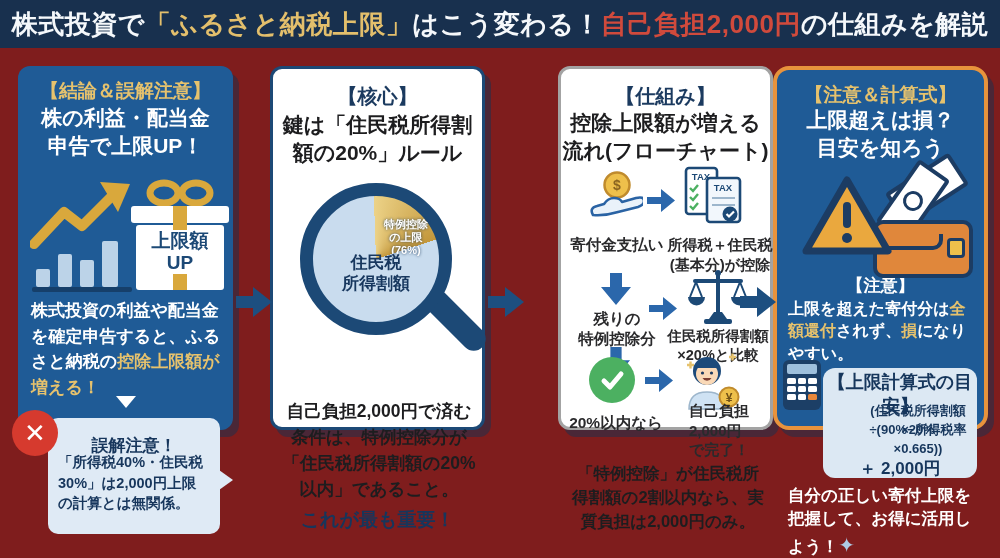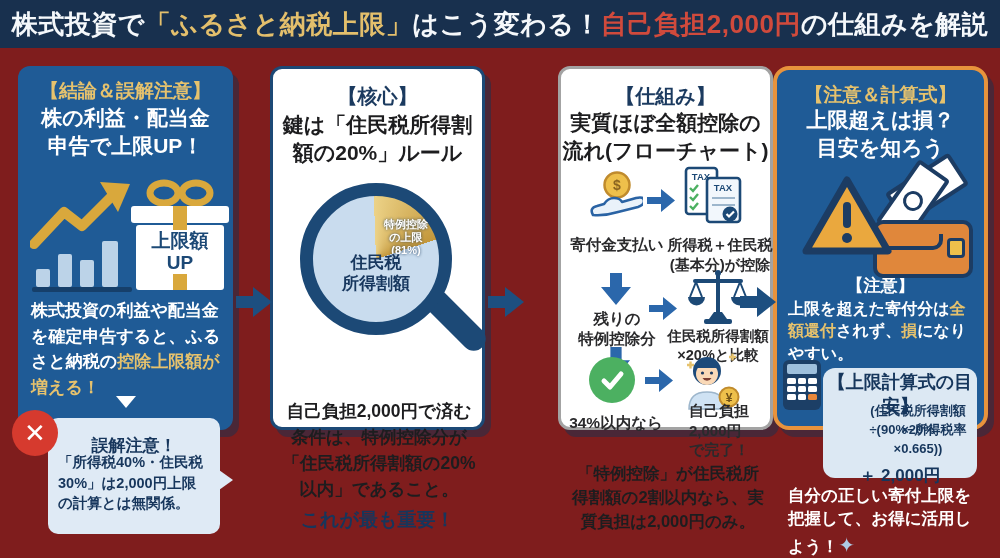--- a/index.html
+++ b/index.html
@@ -75,21 +75,21 @@
   .b1{left:112px;top:100px;transform:rotate(-33deg);}
   .b2{left:98px;top:112px;transform:rotate(-55deg);}
   .calc{left:6px;top:290px;width:38px;height:50px;background:#1c3f66;border-radius:6px;z-index:2;}
   .calc-screen{position:absolute;left:4px;right:4px;top:4px;height:10px;background:#9fc0dc;border-radius:2px;}
   .calc-keys{position:absolute;left:4px;top:18px;width:30px;display:grid;grid-template-columns:repeat(3,1fr);gap:2px;}
   .key{height:6px;background:#fff;border-radius:1.5px;}
   .key.orange{background:#e8873a;}
   .formula-box{left:46px;top:298px;width:154px;height:110px;background:#dce8f3;border-radius:12px;}
   .formula-title{top:2px;color:#16365c;font-size:18px;}
   .formula-line{color:#16365c;font-size:13px;line-height:1.45;margin-left:36px;}
-  .formula-sum{color:#16365c;font-size:17px;margin-top:20px;}
+  .formula-sum{color:#16365c;font-size:17px;margin-top:13px;}
   .p4-footer{top:414px;left:11px;width:192px;color:#fff;font-size:16.5px;line-height:1.42;}
   .sparkle{color:#aecbe6;font-size:20px;}
   
   .jump{position:absolute;top:287px;}
 </style>
 </head>
 <body>
 
 <div class="stage">
 
@@ -143,32 +143,32 @@
 
   <section class="panel p2">
     <div class="abs ctr hdr-navy" style="top:14px">【核心】</div>
     <div class="abs ctr ttl-d prel" style="top:42px">鍵は「住民税所得割
 額の20%」ルール</div>
 
     <div class="abs mag-handle"></div>
     <div class="abs mag">
       <div class="wedge-label prel">特例控除
 の上限
-(81%)</div>
+(76%)</div>
       <div class="mag-center prel">住民税
 所得割額</div>
     </div>
 
     <div class="abs p2-body">自己負担2,000円で済む条件は、特例控除分が「住民税所得割額の20%以内」であること。</div>
     <div class="abs ctr p2-emph">これが最も重要！</div>
   </section>
 
   <section class="panel p3">
     <div class="abs ctr hdr-navy" style="top:14px">【仕組み】</div>
-    <div class="abs ctr ttl-d prel" style="top:40px">実質ほぼ全額控除の
+    <div class="abs ctr ttl-d prel" style="top:40px">控除上限額が増える
 流れ(フローチャート)</div>
 
     <svg class="abs" style="left:26px;top:102px" width="56" height="58" viewBox="0 0 56 58">
       <circle cx="30" cy="14" r="12.5" fill="#eec04b" stroke="#c08b2d" stroke-width="2.5"></circle>
       <text x="30" y="19" text-anchor="middle" font-size="14" font-weight="bold" fill="#8a6420">$</text>
       <path d="M6 44 q-4 -7 4 -9 l7 -2 q4 -6 10 -6 q6 0 8 4 l14 -4 q8 -2 8 3 q0 4 -6 6 l-20 5 q-13 4 -25 3 z" fill="#eaf2fa" stroke="#2a63a4" stroke-width="2.6" stroke-linejoin="round"></path>
     </svg>
     <svg class="abs" style="left:86px;top:120px" width="28" height="23" viewBox="0 0 28 23">
       <polygon points="0,8 14,8 14,0 28,11.5 14,23 14,15 0,15" fill="#2b67ab"></polygon>
     </svg>
@@ -229,21 +229,21 @@
       <circle cx="28" cy="20" r="14" fill="#1d4a7a"></circle>
       <circle cx="28" cy="23" r="11" fill="#fad9b7"></circle>
       <path d="M17 17 a12 12 0 0 1 22 0 z" fill="#1d4a7a"></path>
       <circle cx="23.5" cy="22" r="1.6" fill="#1d3a5f"></circle>
       <circle cx="32.5" cy="22" r="1.6" fill="#1d3a5f"></circle>
       <path d="M23.5 27 a5 5 0 0 0 9 0" fill="#7c3f33"></path>
       <path d="M10 58 q0 -17 18 -17 q18 0 18 17 z" fill="#cfe2f3" stroke="#9db6cc" stroke-width="1.5"></path>
       <circle cx="50" cy="46" r="9.5" fill="#eec04b" stroke="#c08b2d" stroke-width="2"></circle>
       <text x="50" y="50.5" text-anchor="middle" font-size="12" font-weight="bold" fill="#6e4f16">¥</text>
     </svg>
-    <div class="abs flbl" style="left:0;top:344px;width:110px;font-size:15.5px">34%以内なら</div>
+    <div class="abs flbl" style="left:0;top:344px;width:110px;font-size:15.5px">20%以内なら</div>
     <div class="abs flbl prel" style="left:128px;top:332px;width:84px;text-align:left">自己負担
 2,000円
 で完了！</div>
 
     <div class="abs p3-body">「特例控除」が住民税所得割額の2割以内なら、実質負担は2,000円のみ。</div>
   </section>
 
   <section class="panel p4">
     <div class="abs ctr hdr-gold" style="top:12px">【注意＆計算式】</div>
     <div class="abs ctr ttl-w prel" style="top:36px">上限超えは損？

